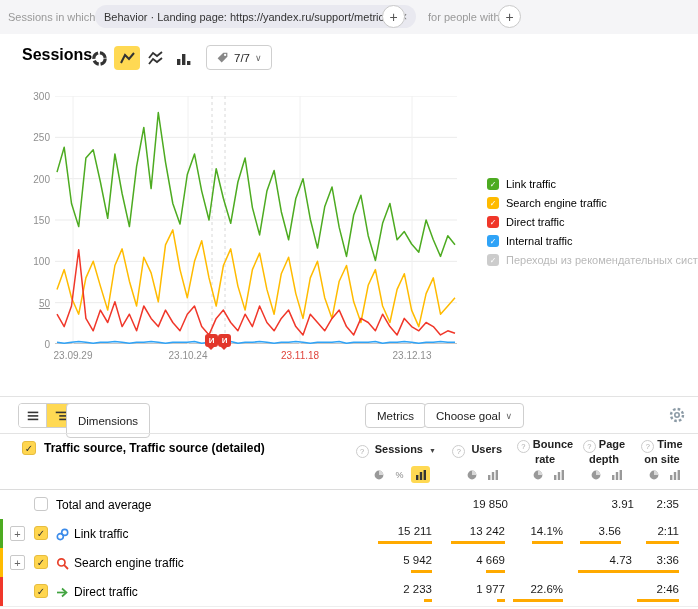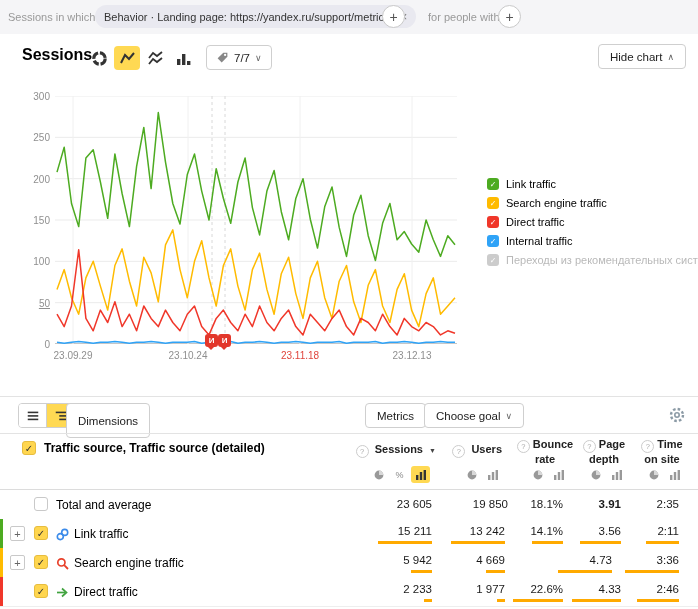--- a/index.html
+++ b/index.html
@@ -115,24 +115,20 @@
     </svg>
   </span>
   <span class="btn abs" style="left:206px;top:45px;height:25px;padding:0 9px;">
     <svg width="13" height="13" viewBox="0 0 16 16">
       <path d="M2 9 L9 2 L14 2 L14 7 L7 14 Z" fill="#888"></path>
       <circle cx="11.2" cy="4.8" r="1.4" fill="#fff"></circle>
     </svg>
     <span>7/7</span>
     <span class="chev">∨</span>
   </span>
-  <span class="btn abs" style="right:12px;top:44px;height:25px;padding:0 11px;">
-    <span>Hide chart</span>
-    <span class="chev">∧</span>
-  </span>
 
   <div class="abs" id="y-labels" style="left:26px;top:96px;width:24px;height:248px;">
       <span class="ylab" style="top: 243px;">0</span>
       <span class="ylab" style="top: 201.667px; text-decoration: underline;">50</span>
       <span class="ylab" style="top: 160.333px;">100</span>
       <span class="ylab" style="top: 119px;">150</span>
       <span class="ylab" style="top: 77.6667px;">200</span>
       <span class="ylab" style="top: 36.3333px; margin-left: 32px;">250</span>
       <span class="ylab" style="top: -5px;">300</span>
     </div>
@@ -324,30 +320,24 @@
           <rect x="7.6" y="0" width="2.4" height="10" fill="#999"></rect>
         </svg>
     </span>
   </span>
   <div class="hline" style="top:489px;border-top-color:#dcdcdc;"></div>
 
   <div id="table-rows">
       <div class="trow total" style="top: 490px;">
         <span class="cb row-cb unchecked"></span>
         <span class="row-label" style="left: 56px;">Total and average</span>
-        <span class="cell" style="right: 266px;">
-          <span class="val" style="top: 8px;">23 605</span>
-        </span>
         <span class="cell" style="right: 190px; text-align: right;">
           <span class="val" style="top: 8px;">19 850</span>
         </span>
-        <span class="cell" style="right: 135px;">
-          <span class="val" style="top: 8px;">18.1%</span>
-        </span>
-        <span class="cell" style="right: 77px; font-weight: bold;">
+        <span class="cell" style="right: 64px;">
           <span class="val" style="top: 8px;">3.91</span>
         </span>
         <span class="cell" style="right: 19px;">
           <span class="val" style="top: 8px;">2:35</span>
         </span>
       </div>
       <div class="trow" style="top: 519px;">
         <span class="stripe" style="background: rgb(77, 171, 33);"></span>
         <span class="expander">+</span>
         <span class="cb row-cb checked">✓</span>
@@ -387,21 +377,21 @@
           </svg></span>
         <span class="row-label" style="left: 74px;">Search engine traffic</span>
         <span class="cell" style="right: 266px;">
           <span class="val">5 942</span>
           <span class="bar" style="width: 21px;"></span>
         </span>
         <span class="cell" style="right: 193px;">
           <span class="val">4 669</span>
           <span class="bar" style="width: 19px;"></span>
         </span>
-        <span class="cell" style="right: 86px;">
+        <span class="cell" style="right: 66px;">
           <span class="val">4.73</span>
           <span class="bar" style="width: 54px;"></span>
         </span>
         <span class="cell" style="right: 19px;">
           <span class="val">3:36</span>
           <span class="bar" style="width: 54px;"></span>
         </span>
       </div>
       <div class="trow" style="top: 577px;">
         <span class="stripe" style="background: rgb(240, 55, 42);"></span>
@@ -416,23 +406,19 @@
           <span class="bar" style="width: 8px;"></span>
         </span>
         <span class="cell" style="right: 193px;">
           <span class="val">1 977</span>
           <span class="bar" style="width: 8px;"></span>
         </span>
         <span class="cell" style="right: 135px;">
           <span class="val">22.6%</span>
           <span class="bar" style="width: 50px;"></span>
         </span>
-        <span class="cell" style="right: 77px;">
-          <span class="val">4.33</span>
-          <span class="bar" style="width: 49px;"></span>
-        </span>
         <span class="cell" style="right: 19px;">
           <span class="val">2:46</span>
           <span class="bar" style="width: 42px;"></span>
         </span>
       </div>
     </div>
 </div>
 
 </body></html>

